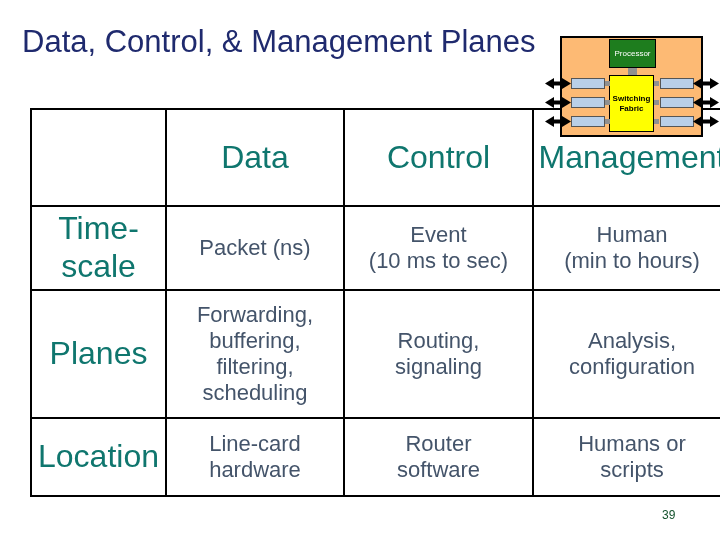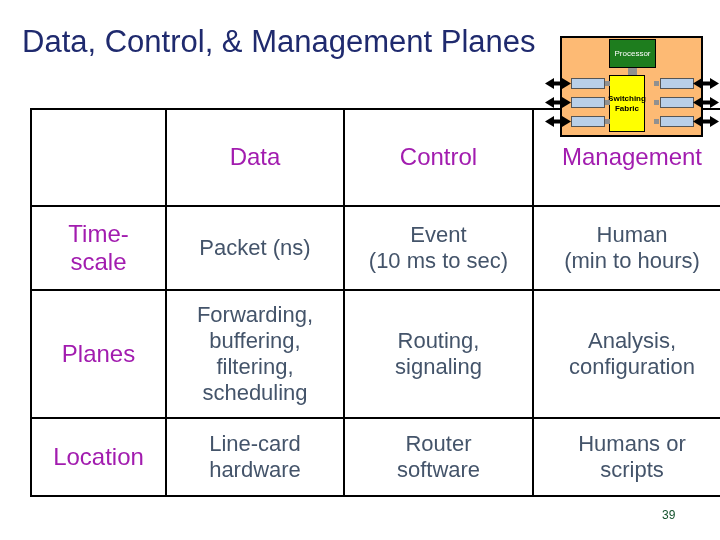--- a/index.html
+++ b/index.html
@@ -46,22 +46,22 @@
   }
   tr.r-head   { height: 97px; }
   tr.r-time   { height: 84px; }
   tr.r-tasks  { height: 128px; }
   tr.r-loc    { height: 78px; }
   .c0 { width: 125px; }
   .c1 { width: 168px; }
   .c2 { width: 179px; }
   .c3 { width: 188px; }
   td.colhead, td.rowhead {
-    color: #a21caf;
-    font-size: 24px;
+    color: #0f766e;
+    font-size: 32px;
   }
   td.body {
     color: #44546a;
     font-size: 22px;
     line-height: 1.25;
   }
 
   
   .router {
     position: absolute;
@@ -79,21 +79,21 @@
     left: 47px; top: 1px; width: 47px; height: 29px;
     background: #1e7d1e;
     border: 1px solid #000000;
     color: #ffffff;
     font-size: 8px;
     display: flex; align-items: center; justify-content: center;
     box-sizing: border-box;
   }
   .proc-stub { left: 66px; top: 30px; width: 9px; height: 7px; background: #909090; }
   .fabric {
-    left: 47px; top: 37px; width: 36px; height: 57px;
+    left: 47px; top: 37px; width: 45px; height: 57px;
     background: #ffff00;
     border: 1px solid #000000;
     color: #000000;
     font-size: 8px;
     line-height: 1.15;
     text-align: center;
     white-space: pre-line;
     display: flex; align-items: center; justify-content: center;
     box-sizing: border-box;
     font-weight: bold;

